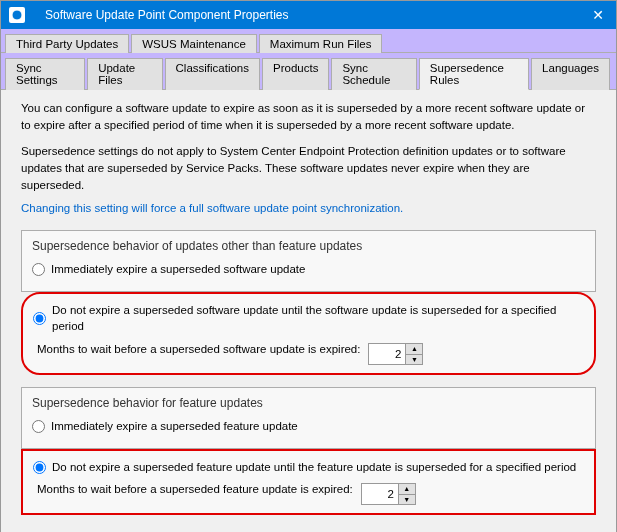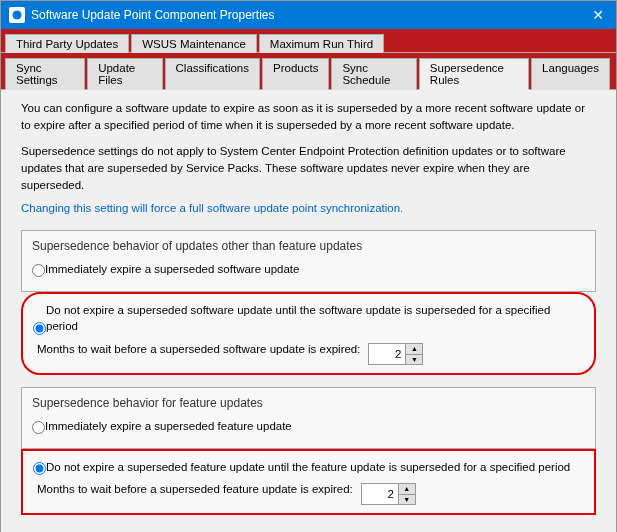--- a/index.html
+++ b/index.html
@@ -10,21 +10,21 @@
       color: white;
       display: flex;
       align-items: center;
       justify-content: space-between;
       padding: 4px 8px;
       height: 28px;
     }
     .title-bar-left {
       display: flex;
       align-items: center;
-      gap: 6px;
+      gap: 20px;
     }
     .title-bar-icon {
       width: 16px;
       height: 16px;
       background: #fff;
       border-radius: 2px;
       display: flex; align-items: center; justify-content: center;
     }
     .title-bar-title { font-size: 12px; }
     .title-bar-close {
@@ -39,21 +39,21 @@
 
     .dialog {
       background: #f0f0f0;
       border: 1px solid #999;
       width: 617px;
     }
 
     
     .tab-row {
       display: flex;
-      background: #b91c1c;
+      background: #c4b5fd;
       border-bottom: 1px solid #adadad;
       padding: 4px 4px 0 4px;
       gap: 0;
     }
     .tab {
       padding: 3px 10px;
       border: 1px solid #adadad;
       border-bottom: none;
       background: #e1e1e1;
       cursor: pointer;
@@ -98,21 +98,22 @@
     }
 
     .section-label {
       font-size: 12px;
       color: #333;
       margin-bottom: 8px;
     }
 
     .radio-row {
       display: flex;
-      align-items: flex-end;
+      align-items: center;
+      gap: 6px;
       margin-bottom: 6px;
     }
 
     .radio-row input[type="radio"] {
       margin-top: 1px;
       flex-shrink: 0;
     }
 
     .radio-label {
       font-size: 11.5px;
@@ -196,21 +197,21 @@
         </svg>
       </div>
       <span class="title-bar-title">Software Update Point Component Properties</span>
     </div>
     <button class="title-bar-close">✕</button>
   </div>
 
   <div class="tab-row">
     <div class="tab">Third Party Updates</div>
     <div class="tab">WSUS Maintenance</div>
-    <div class="tab">Maximum Run Third</div>
+    <div class="tab">Maximum Run Files</div>
   </div>
 
   <div class="tab-row">
     <div class="tab">Sync Settings</div>
     <div class="tab">Update Files</div>
     <div class="tab">Classifications</div>
     <div class="tab">Products</div>
     <div class="tab">Sync Schedule</div>
     <div class="tab active">Supersedence Rules</div>
     <div class="tab">Languages</div>

